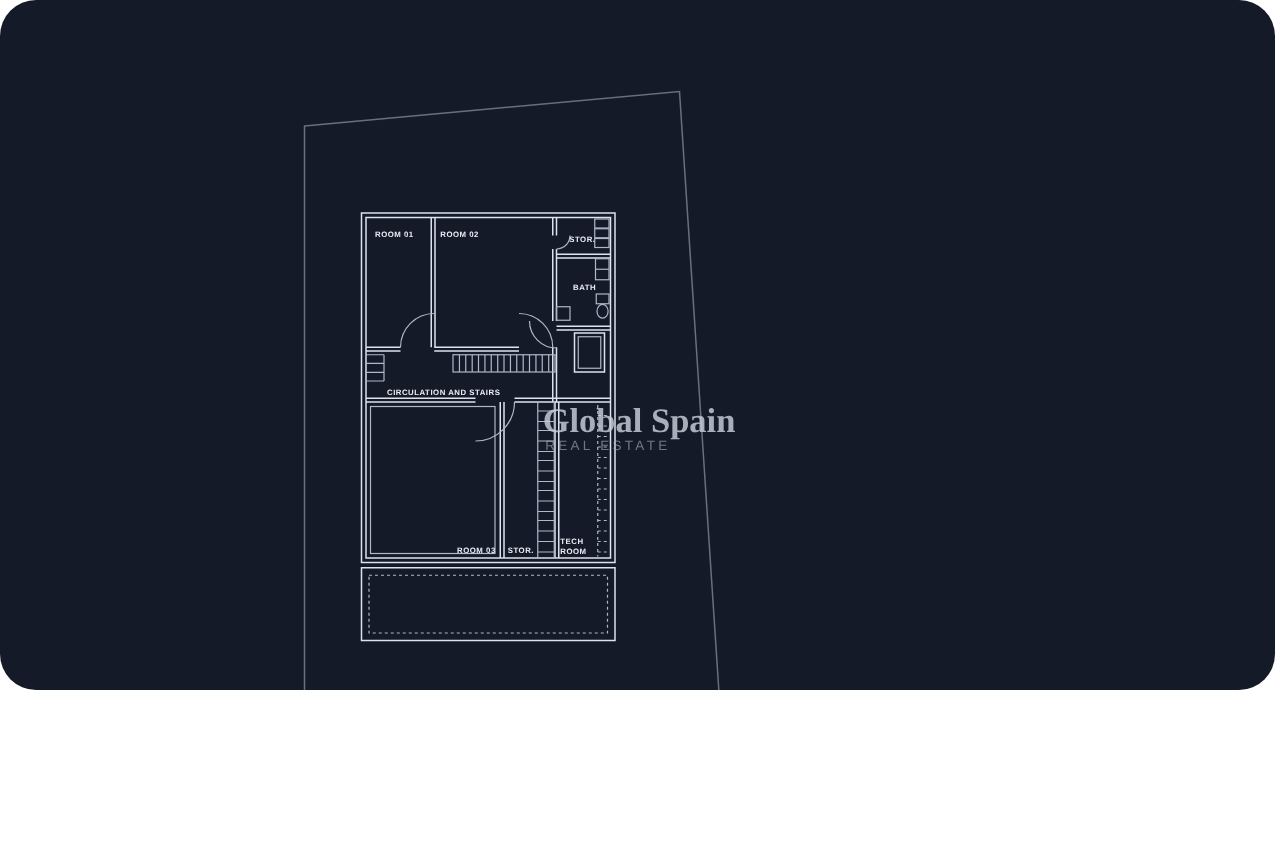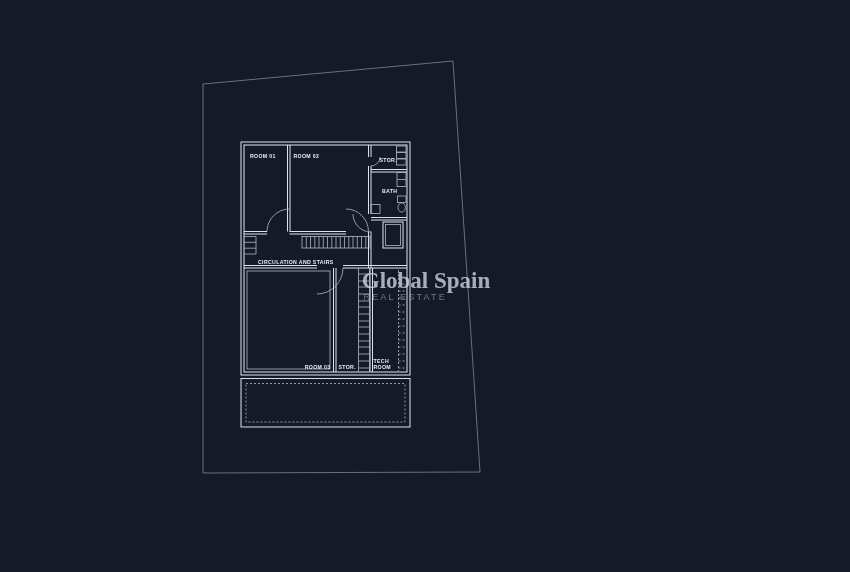--- a/index.html
+++ b/index.html
@@ -1,22 +1,23 @@
 <!DOCTYPE html>
 <html style="--background: #151a28; --parcel-line: #7c8699; --wall-line: #dde3ed; --detail-line: #aeb8c9; --label-text: #e8edf4; --watermark-primary: #c9d0dc; --watermark-secondary: #aab3c2;"><head>
 <meta charset="utf-8">
 <style>
   html, body { margin: 0; padding: 0; }
   .canvas {
     position: relative;
     width: 850px;
-    height: 572px;
+    height: 460px;
     background: var(--background, #151a28);
     overflow: hidden;
     font-family: "Liberation Sans", sans-serif;
+    border-radius: 24px;
   }
   svg { position: absolute; left: 0; top: 0; }
   .parcel { fill: none; stroke: var(--parcel-line, #7c8699); stroke-width: 1; opacity: .8; }
   .wall   { fill: none; stroke: var(--wall-line, #dde3ed); stroke-width: 1; }
   .thin   { fill: none; stroke: var(--detail-line, #aeb8c9); stroke-width: .8; }
   .arc    { fill: none; stroke: var(--detail-line, #aeb8c9); stroke-width: .8; }
   .dash   { stroke-dasharray: 2 2; }
   .lbl {
     fill: var(--label-text, #e8edf4);
     font: 600 5.2px "Liberation Sans", sans-serif;

